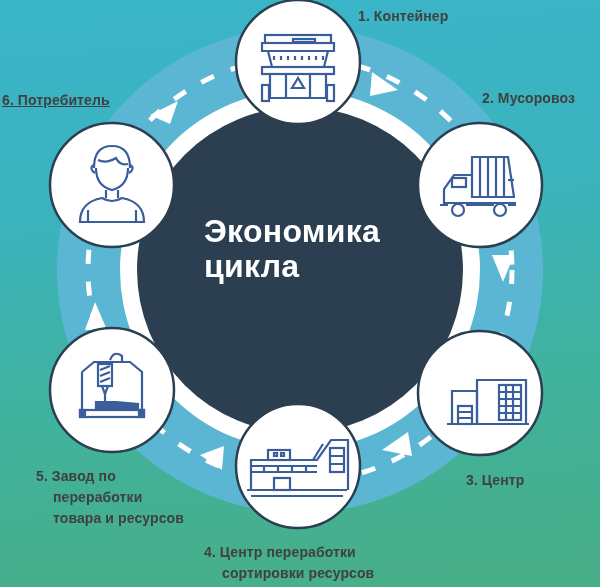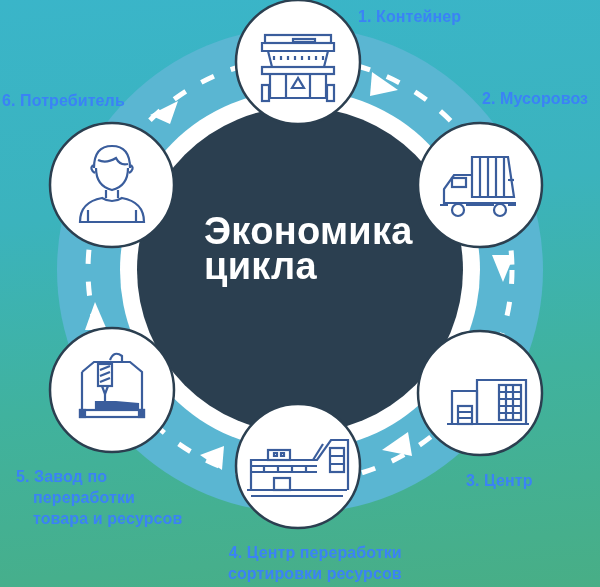--- a/index.html
+++ b/index.html
@@ -3,27 +3,27 @@
   <meta charset="utf-8">
   <style>
     html, body { margin: 0; padding: 0; }
     body {
       width: 600px; height: 587px; overflow: hidden; position: relative;
       font-family: "Liberation Sans", "DejaVu Sans", sans-serif;
       background: linear-gradient(175deg, #3ab5c9 0%, #3bb3bd 35%, #40b29e 65%, #48ae86 100%);
     }
     #diagram { position: absolute; left: 0; top: 0; width: 600px; height: 587px; }
     .label {
-      position: absolute; color: #3b82f6; font-weight: bold; font-size: 16px;
+      position: absolute; color: #404040; font-weight: bold; font-size: 14px;
       line-height: 21px; letter-spacing: 0.1px; white-space: nowrap;
     }
     .label .line2 { display: block; }
     .center-title {
       position: absolute; left: 204px; top: 214px; width: 220px;
-      color: #ffffff; font-weight: bold; font-size: 38px; line-height: 35px;
+      color: #ffffff; font-weight: bold; font-size: 32px; line-height: 35px;
       letter-spacing: 0.3px;
     }
     .center-title span { display: block; }
   </style>
 </head>
 <body>
 
 <svg id="diagram" viewBox="0 0 600 587" xmlns="http://www.w3.org/2000/svg">
 
   <circle cx="300" cy="270" r="243" fill="#5ab6d2"></circle>
@@ -151,26 +151,26 @@
 </div>
 
 <div class="label" style="left:482px; top:88px;">
   <span>2. Мусоровоз</span>
 </div>
 
 <div class="label" style="left:466px; top:470px;text-align:center;">
   <span class="line2">3. Центр</span>
 </div>
 
-<div class="label" style="left:210px; top:542px;text-align:right;">
+<div class="label" style="left:204px; top:542px;">
   <span class="line2">4. Центр переработки</span>
   <span class="line2" style="padding-left:18px;">сортировки ресурсов</span>
 </div>
 
-<div class="label" style="left:16px; top:466px;">
+<div class="label" style="left:36px; top:466px;">
   <span class="line2">5. Завод по</span>
   <span class="line2" style="padding-left:17px;">переработки</span>
   <span class="line2" style="padding-left:17px;">товара и ресурсов</span>
 </div>
 
-<div class="label" style="left:2px; top:90px;">
+<div class="label" style="left:2px; top:90px;text-decoration:underline;">
   <span>6. Потребитель</span>
 </div>
 
 </body></html>

